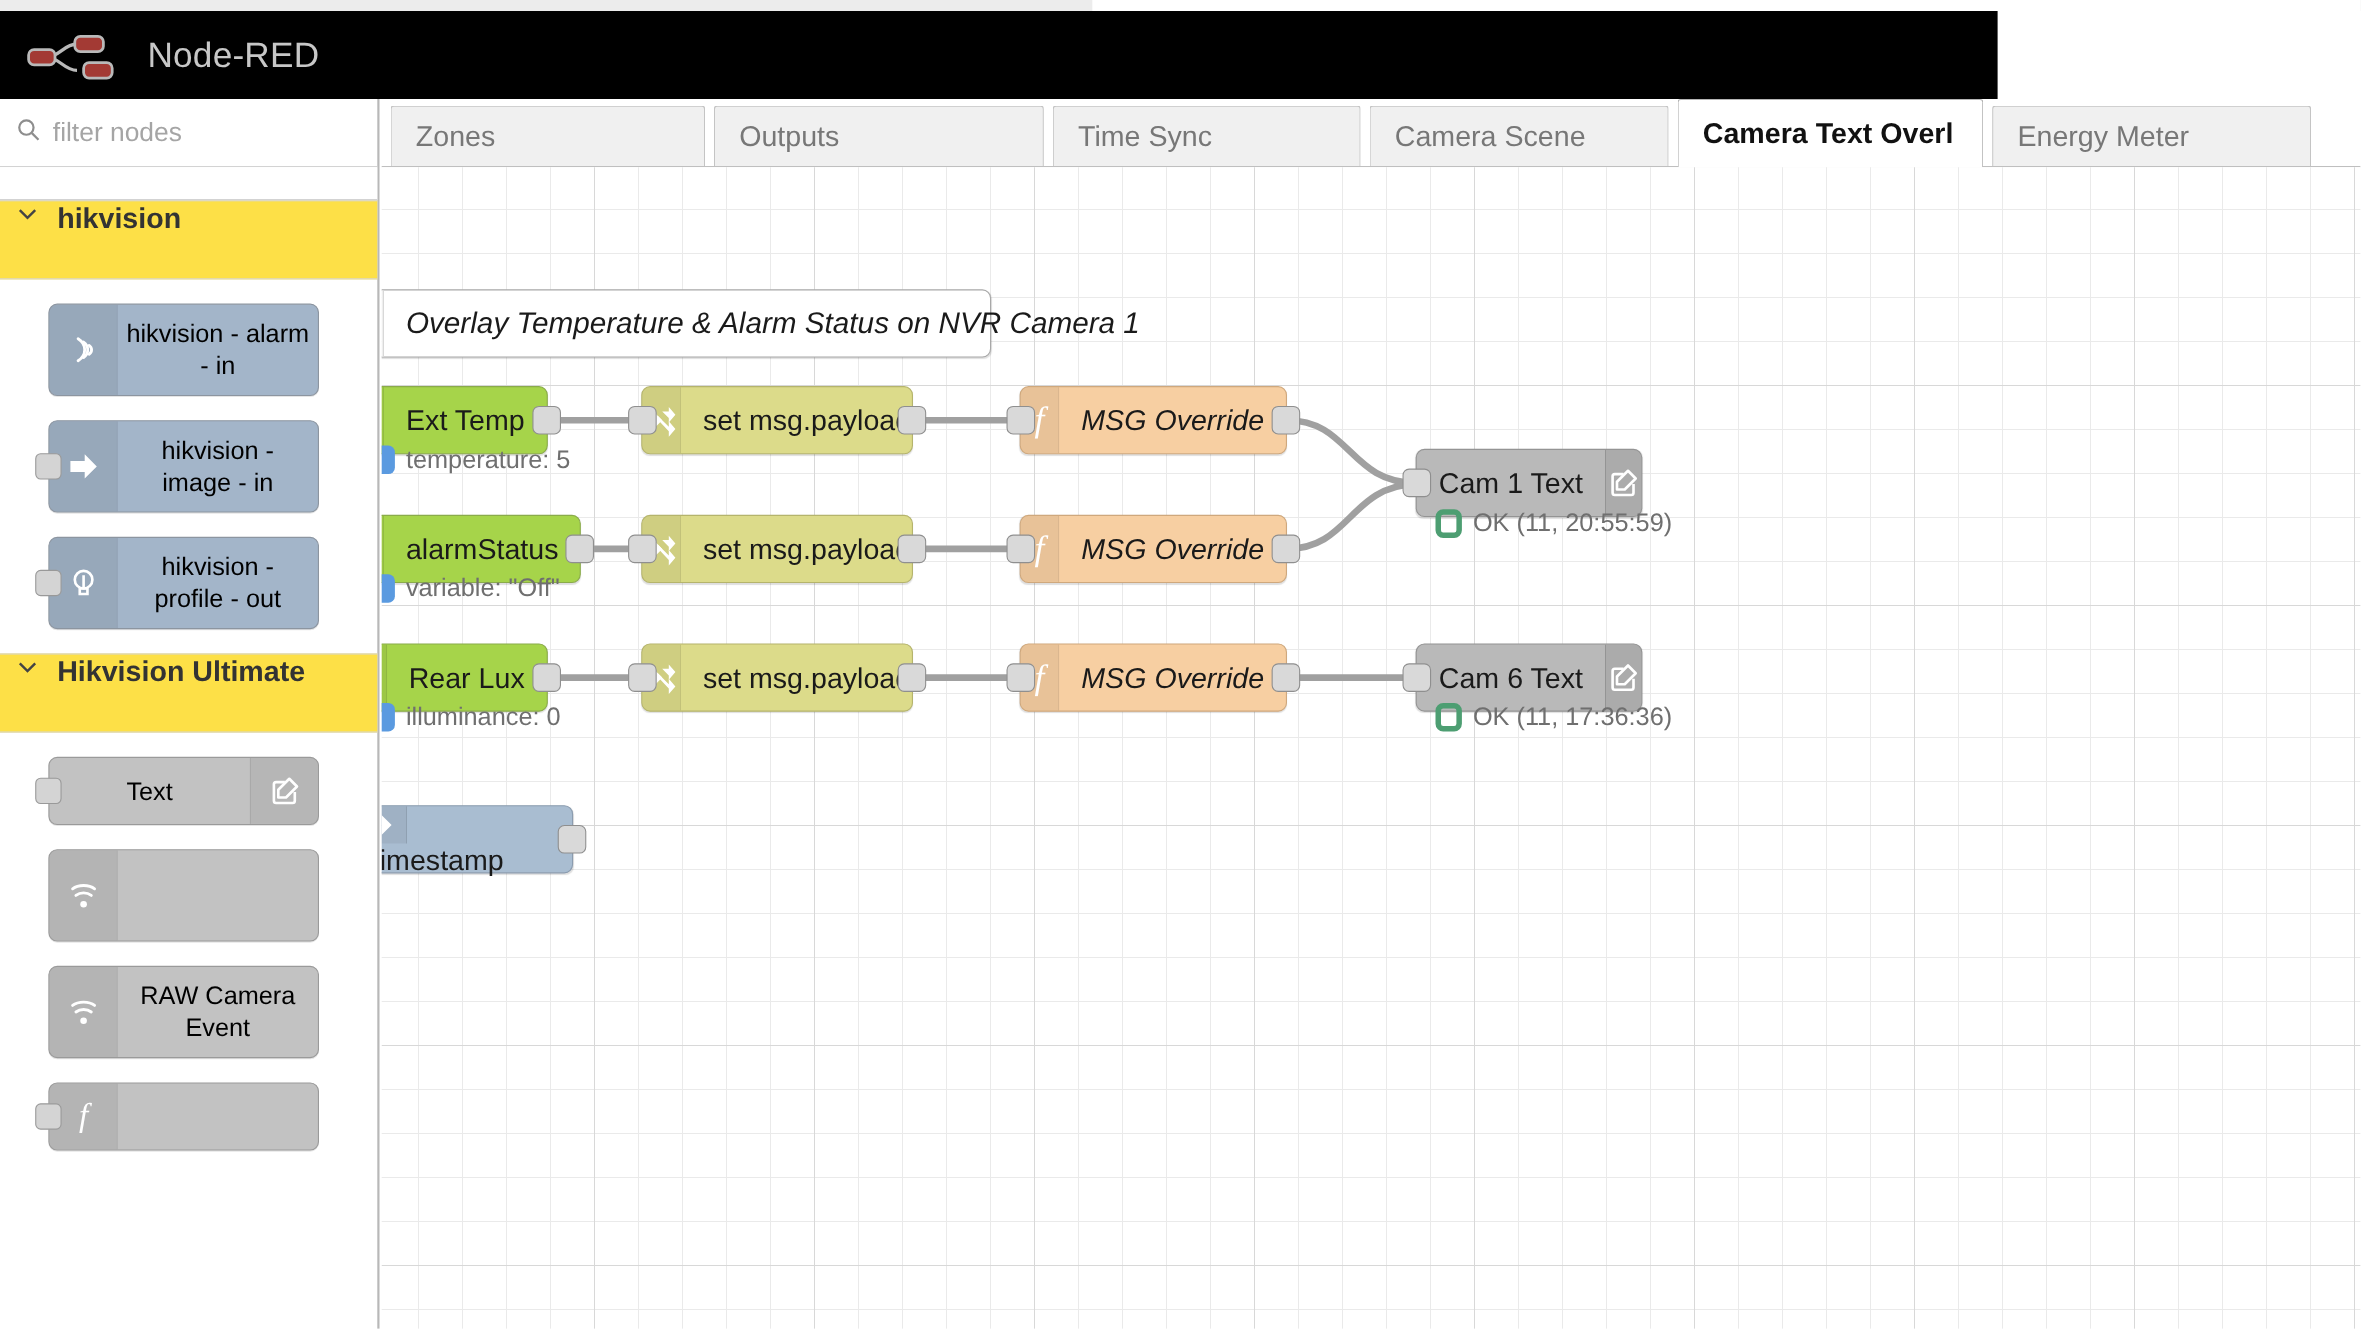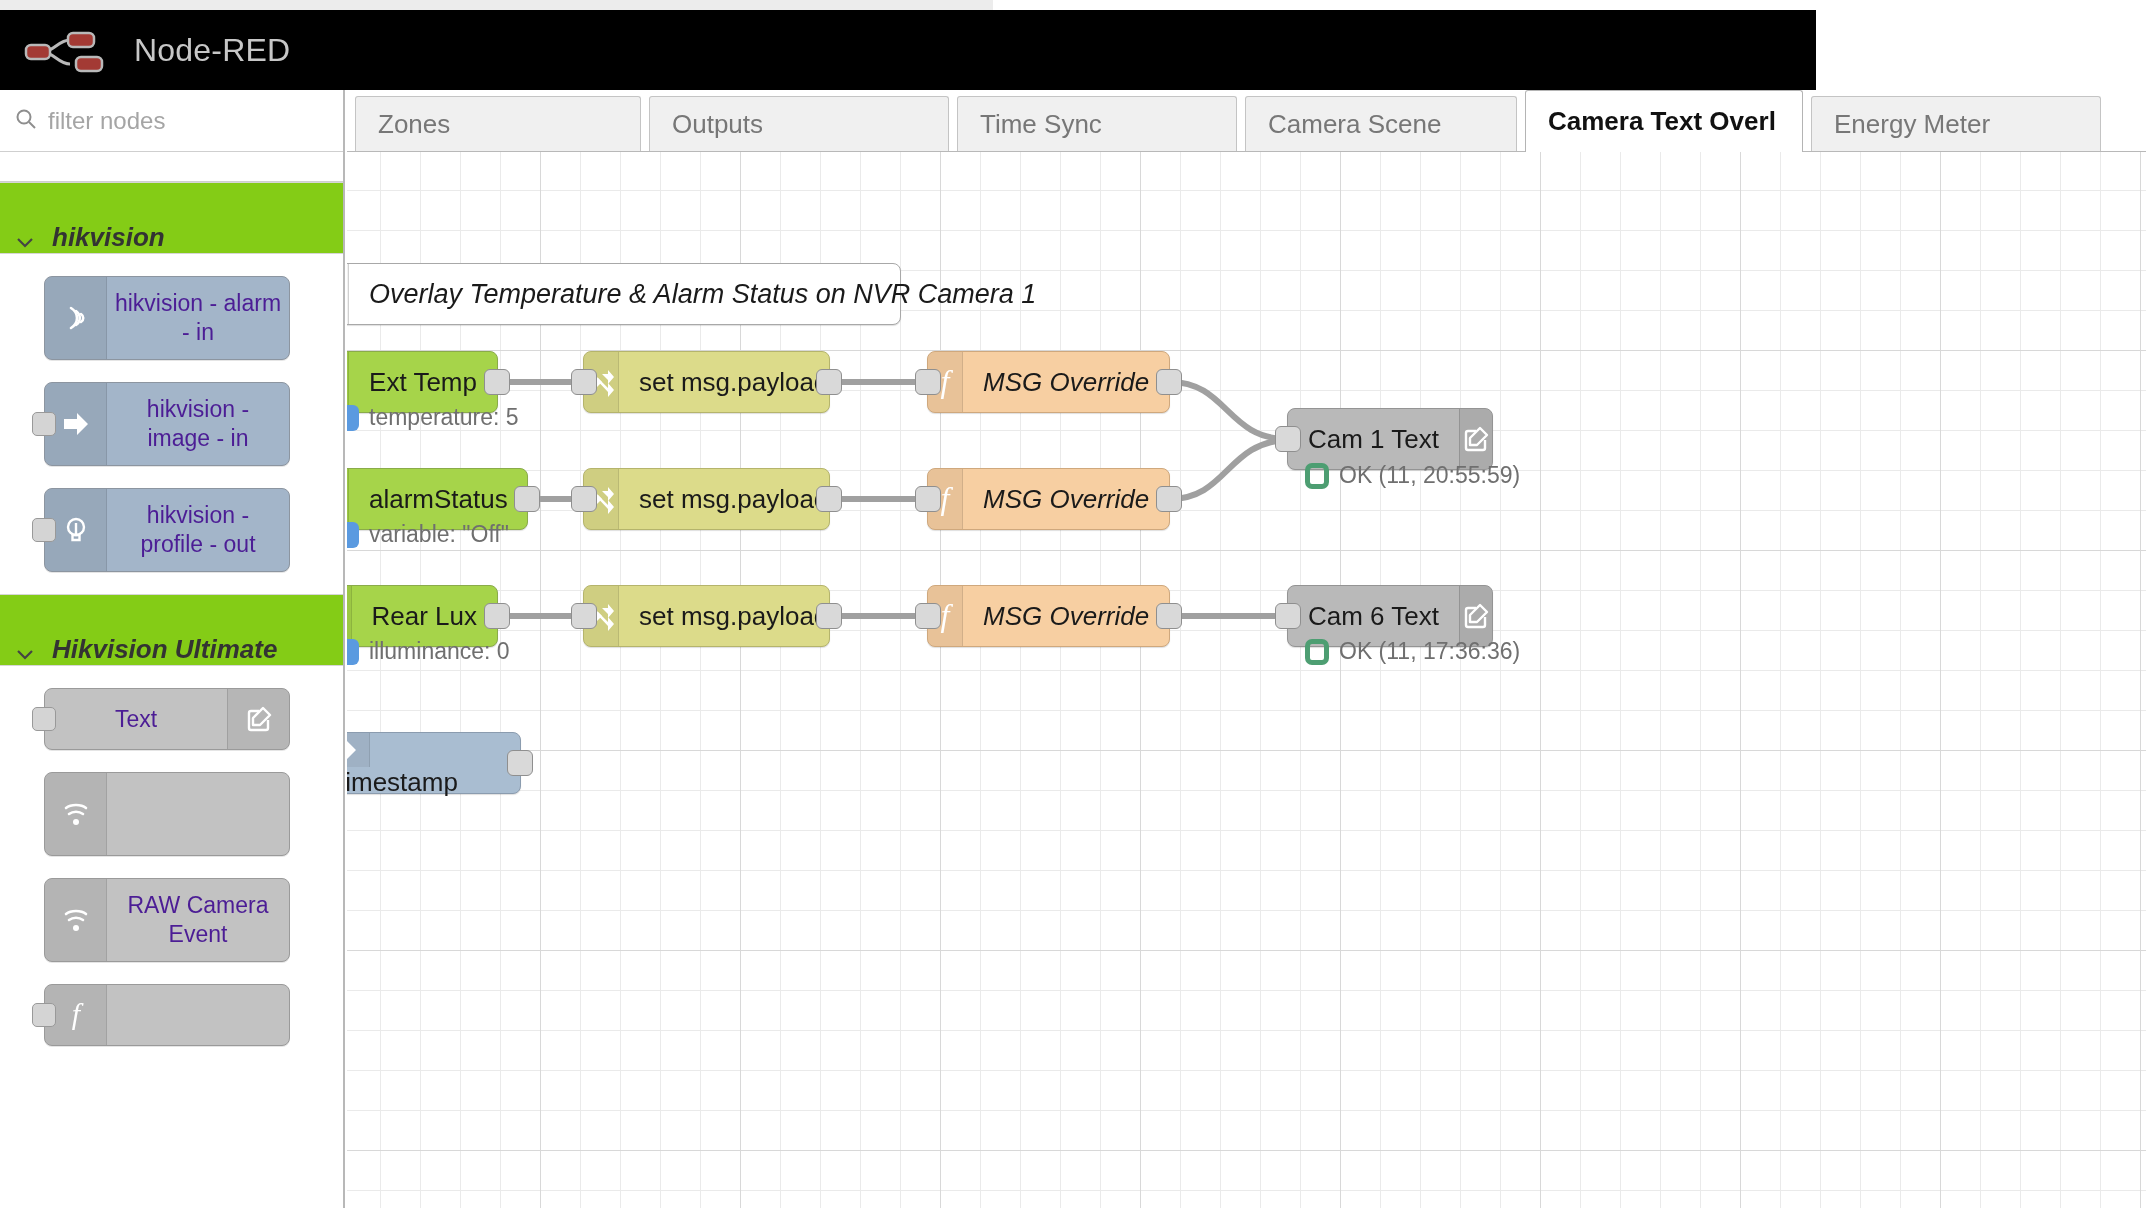--- a/index.html
+++ b/index.html
@@ -42,23 +42,23 @@
     display: flex; align-items: center; padding-left: 14px; gap: 10px;
   }
   .filter-input {
     flex: 1; border: none; outline: none; background: transparent;
     font-size: 24px; color: #9a9a9a; font-family: "Liberation Sans", sans-serif;
   }
   .filter-input::placeholder { color: #a5a5a5; }
   .sep-row { height: 30px; border-bottom: 1px solid #cfcfcf; background:#fff; }
 
   .cat-header {
-    height: 72px; background: #84cc16;
+    height: 72px; background: #fde047;
     border-top: 1px solid #d6d6d6; border-bottom: 1px solid #d6d6d6;
-    display: flex; align-items: flex-end; padding-left: 14px; gap: 16px; font-style: italic;
+    display: flex; align-items: flex-start; padding-left: 14px; gap: 16px;
   }
   .chev { width: 22px; height: 22px; display:block; }
   .cat-title { font-size: 26px; font-weight: bold; color: #333; }
 
   .cat-body { padding: 22px 0 0 0; }
 
   .pnode {
     position: relative;
     margin: 0 0 22px 44px; width: 246px; height: 84px;
     border: 1px solid #8c95a0; border-radius: 8px;
@@ -67,21 +67,21 @@
   }
   .pnode.grey { background: #c2c2c2; border-color: #9a9a9a; }
   .pnode .pn-icon {
     width: 62px; border-right: 1px solid rgba(0,0,0,0.10);
     background: rgba(0,0,0,0.07);
     border-radius: 7px 0 0 7px;
     display: flex; align-items: center; justify-content: center;
   }
   .pnode .pn-label {
     flex: 1; display: flex; align-items: center; justify-content: center;
-    text-align: center; font-size: 23px; color: #4c1d95; line-height: 1.25;
+    text-align: center; font-size: 23px; color: #000000; line-height: 1.25;
     padding: 0 6px;
   }
   .pnode.short { height: 62px; }
   .pnode .port {
     position: absolute; left: -13px; top: 50%; transform: translateY(-50%);
     width: 24px; height: 24px; background: #d4d4d4;
     border: 1px solid #999; border-radius: 5px;
   }
   .pnode .pn-edit {
     width: 62px; border-left: 1px solid rgba(0,0,0,0.12);

